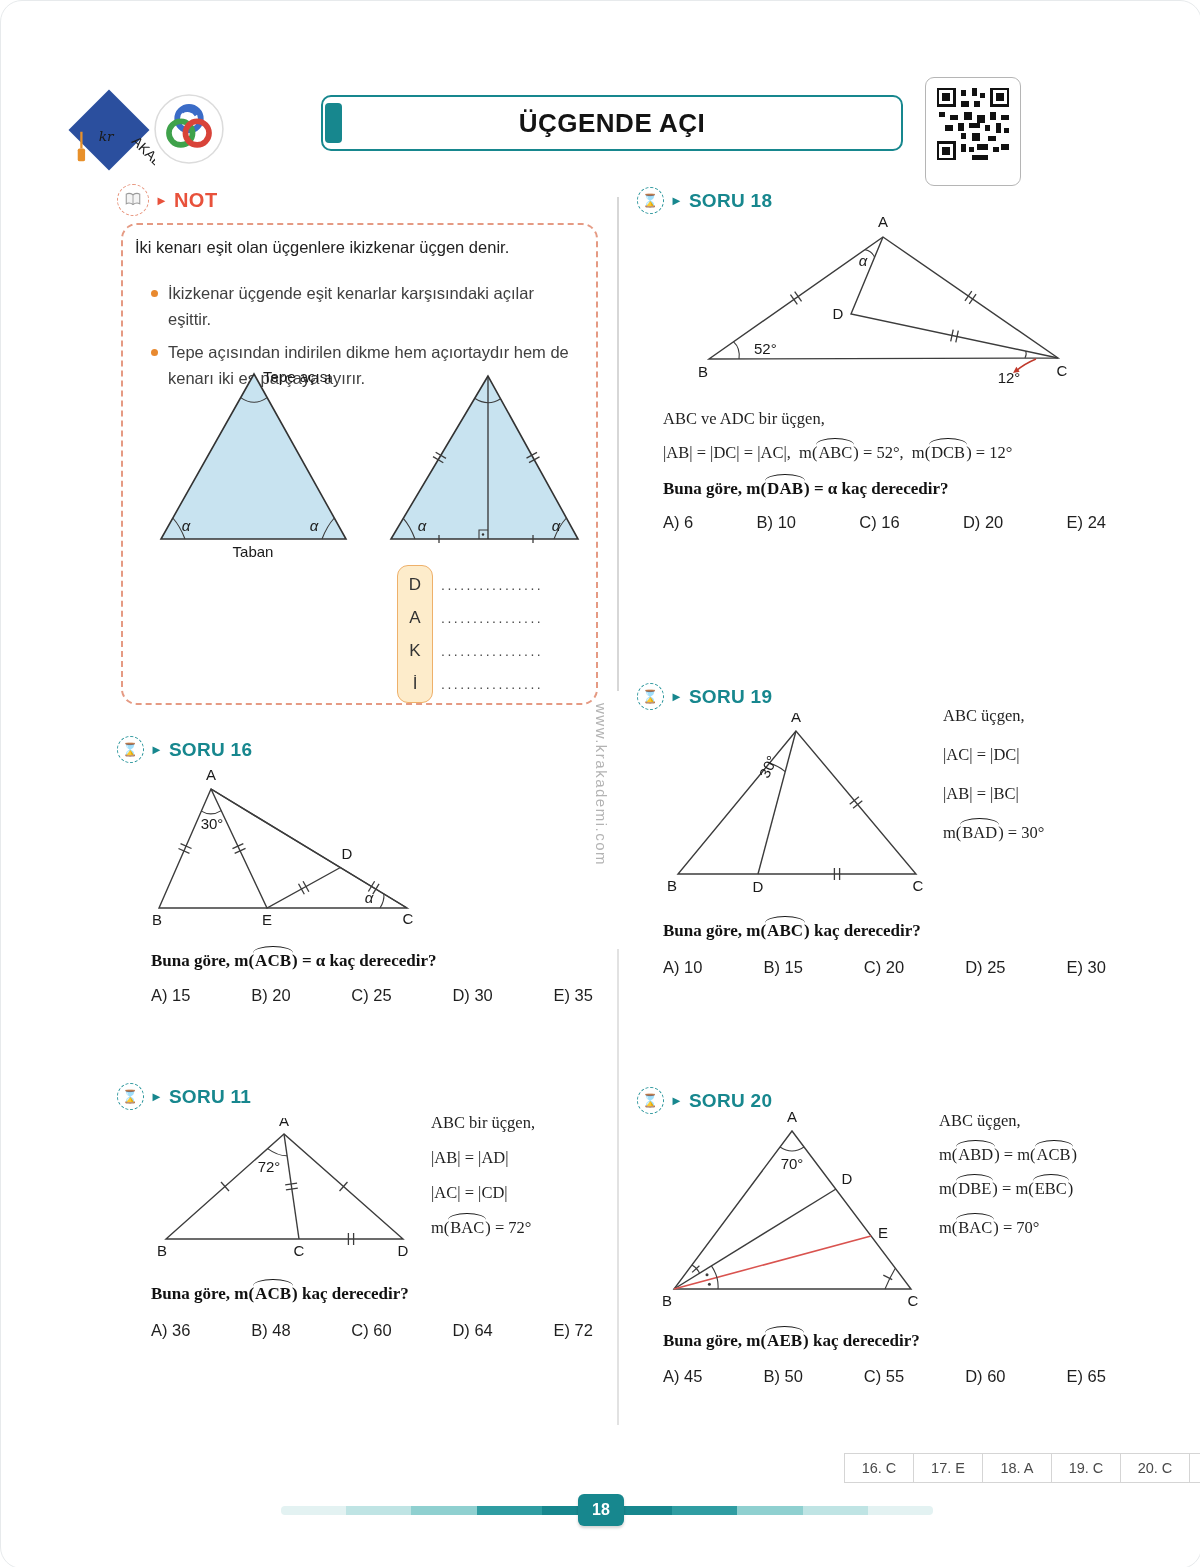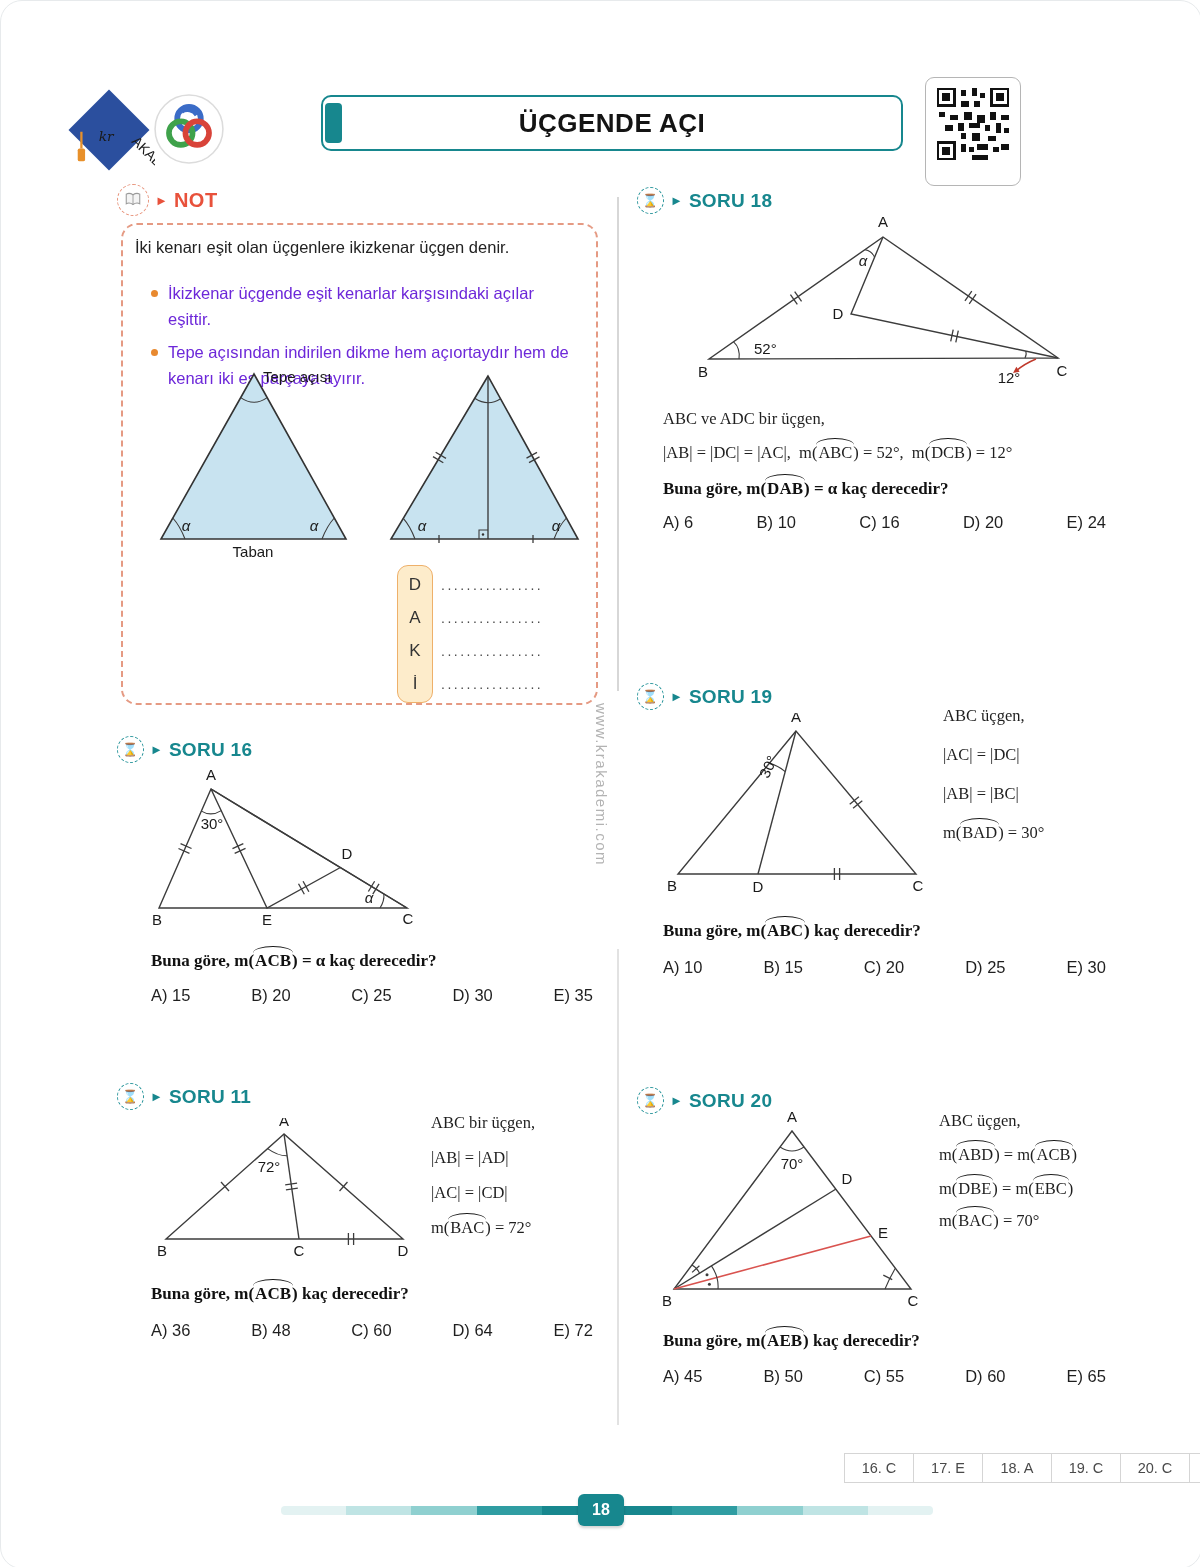--- a/index.html
+++ b/index.html
@@ -17,21 +17,21 @@
   .banner-title{font-size:26px;font-weight:bold;letter-spacing:.5px;color:#141414;}
   .qr-card{border:1.5px solid #b5b5b5;border-radius:9px;background:#fff;display:flex;align-items:flex-start;justify-content:center;padding-top:7px;}
   
   .note-head,.soru-head{display:flex;align-items:center;gap:6px;}
   .note-icon{width:30px;height:30px;border:1.4px dashed #e8947c;border-radius:50%;display:flex;align-items:center;justify-content:center;background:#fff;}
   .note-arrow{color:#e8513b;font-size:13px;}
   .note-label{font-size:20px;font-weight:bold;color:#e8513b;letter-spacing:.5px;}
   .note-box{border:2px dashed #e59a83;border-radius:16px;background:#fff;}
   .note-text{font-size:16.5px;line-height:1.5;color:#222;}
   .note-bullets{margin:10px 0 0 0;padding:0;list-style:none;}
-  .note-bullets li{position:relative;padding-left:27px;margin-top:8px;width:408px;font-size:16.5px;line-height:1.55;color:#6d28d9;}
+  .note-bullets li{position:relative;padding-left:27px;margin-top:8px;width:408px;font-size:16.5px;line-height:1.55;color:#404040;}
   .note-bullets li::before{content:"";position:absolute;left:10px;top:9px;width:7px;height:7px;border-radius:50%;background:#e8892f;}
   
   .daki{display:flex;gap:8px;}
   .daki-box{width:34px;border:1.5px solid #eeb06a;background:#fdeccb;border-radius:11px;display:flex;flex-direction:column;align-items:center;padding:2px 0;}
   .daki-box span{height:33px;line-height:33px;font-size:17px;color:#333;}
   .daki-lines{display:flex;flex-direction:column;padding-top:2px;}
   .daki-lines span{height:33px;line-height:36px;font-size:14px;letter-spacing:2.5px;color:#4a4a4a;}
   
   .soru-icon{width:25px;height:25px;border:1.3px dashed #2a969c;border-radius:50%;display:flex;align-items:center;justify-content:center;font-size:13px;color:#2a969c;background:#fff;}
   .soru-arrow{color:#17878e;font-size:13px;}
@@ -383,21 +383,21 @@
     <text x="138" y="11" text-anchor="middle">A</text>
     <text x="13" y="195" text-anchor="middle">B</text>
     <text x="259" y="195" text-anchor="middle">C</text>
     <text x="193" y="73" text-anchor="middle">D</text>
     <text x="229" y="127" text-anchor="middle">E</text>
     <text x="138" y="58" text-anchor="middle">70°</text>
   </svg>
   <div class="abs gstack" style="left:938px;top:1110px">
     <div class="given nowrap" style="margin-bottom:14px">ABC üçgen,</div>
     <div class="given nowrap" style="margin-bottom:14px"><span>m(</span><span class="hat">ABD</span><span>) = m(</span><span class="hat">ACB</span><span>)</span></div>
-    <div class="given nowrap" style="margin-bottom:12px"><span>m(</span><span class="hat">DBE</span><span>) = m(</span><span class="hat">EBC</span><span>)</span></div>
+    <div class="given nowrap" style="margin-bottom:19px"><span>m(</span><span class="hat">DBE</span><span>) = m(</span><span class="hat">EBC</span><span>)</span></div>
     <div class="given nowrap"><span>m(</span><span class="hat">BAC</span><span>) = 70°</span></div>
   </div>
   <div class="abs q nowrap" style="left:662px;top:1330px"><span>Buna göre, m(</span><span class="hat">AEB</span><span>) kaç derecedir?</span></div>
   <div class="abs opts" style="left:662px;top:1366px;width:443px">
     <span>A) 45</span>
     <span>B) 50</span>
     <span>C) 55</span>
     <span>D) 60</span>
     <span>E) 65</span>
   </div>

